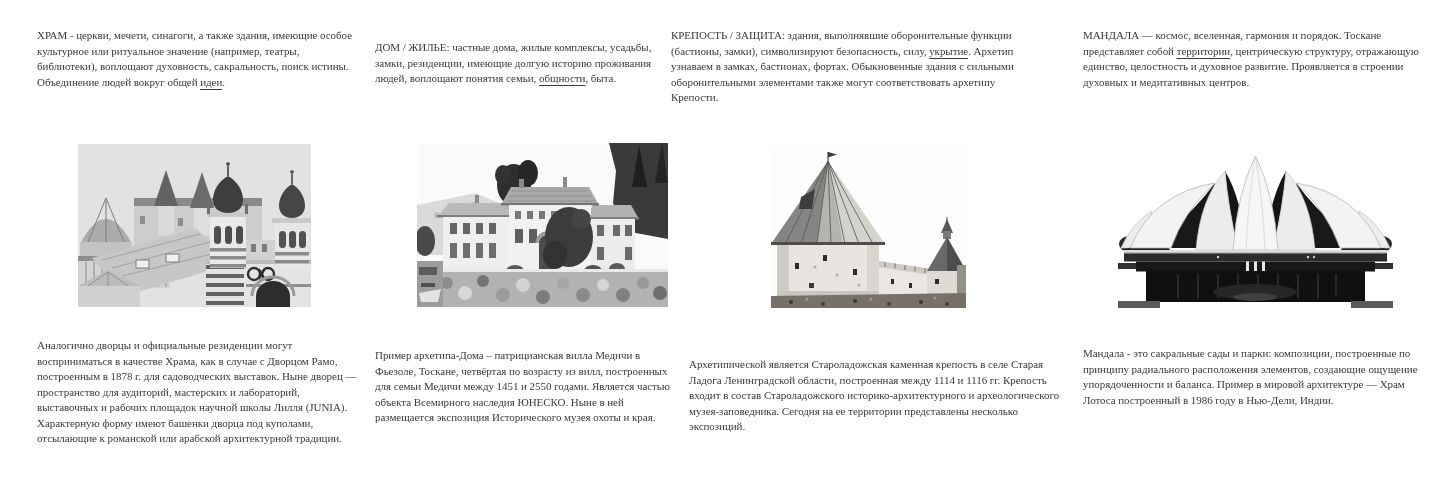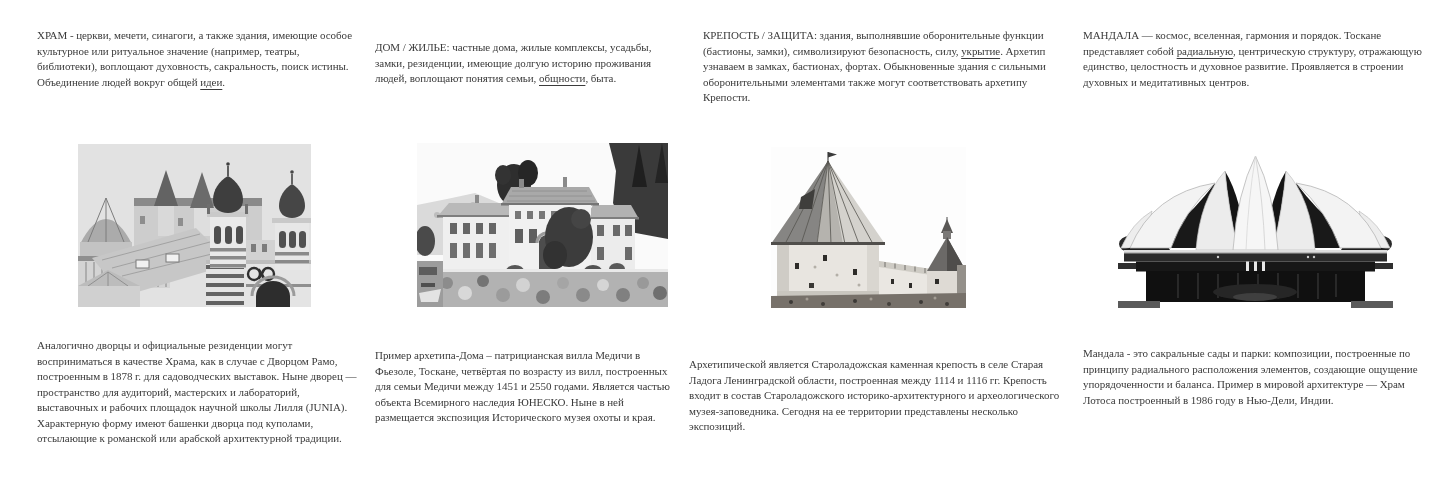--- a/index.html
+++ b/index.html
@@ -17,21 +17,21 @@
   .photo svg{display:block;width:100%;height:100%;}
   
   #t1{left:37px;top:17px;width:322px;}
   #b1{left:37px;top:327px;width:322px;}
   #p1{left:38px;top:128px;width:233px;height:163px;}
   
   #t2{left:375px;top:29px;width:300px;}
   #b2{left:375px;top:337px;width:308px;}
   #p2{left:377px;top:127px;width:251px;height:164px;}
   
-  #t3{left:703px;top:17px;width:356px;}
+  #t3{left:671px;top:17px;width:356px;}
   #b3{left:689px;top:337px;width:372px;margin-top:20px;}
   #p3{left:731px;top:131px;width:195px;height:161px;}
   
   #t4{left:1083px;top:17px;width:348px;}
   #b4{left:1083px;top:335px;width:356px;}
   #p4{left:1078px;top:135px;width:275px;height:157px;}
 </style>
 </head>
 <body>
 
@@ -265,21 +265,21 @@
         <circle cx="150" cy="155" r="2" fill="#3c3936"></circle>
         <circle cx="176" cy="157" r="2" fill="#413e3a"></circle>
       <circle cx="36" cy="152" r="1.5" fill="#a39d94"></circle>
         <circle cx="100" cy="152" r="1.5" fill="#a39d94"></circle>
         <circle cx="164" cy="151" r="1.5" fill="#a39d94"></circle>
     </svg>
   </figure>
 
   <p class="txt" id="b3">Архетипической является Староладожская каменная крепость в селе Старая Ладога Ленинградской области, построенная между 1114 и 1116 гг. Крепость входит в состав Староладожского историко-архитектурного и археологического музея-заповедника. Сегодня на ее территории представлены несколько экспозиций.</p>
 
-  <p class="txt" id="t4"><span>МАНДАЛА — космос, вселенная, гармония и порядок. Тоскане представляет собой </span><span class="u">радиальную</span><span>, центрическую структуру, отражающую единство, целостность и духовное развитие. Проявляется в строении духовных и медитативных центров.</span></p>
+  <p class="txt" id="t4"><span>МАНДАЛА — космос, вселенная, гармония и порядок. Тоскане представляет собой </span><span class="u">территории</span><span>, центрическую структуру, отражающую единство, целостность и духовное развитие. Проявляется в строении духовных и медитативных центров.</span></p>
 
   <figure class="photo" id="p4">
     <svg viewBox="0 0 275 157" preserveAspectRatio="none">
       <rect width="275" height="157" fill="#ffffff"></rect>
 
       <ellipse cx="12" cy="93" rx="11" ry="8" fill="#2a2a2a"></ellipse>
       <ellipse cx="263" cy="93" rx="11" ry="8" fill="#2a2a2a"></ellipse>
 
       <path d="M3,97 Q14,72 34,60 Q30,86 14,97 Z" fill="#ededed" stroke="#bdbdbd" stroke-width="0.7"></path>
       <path d="M3,99 Q30,94 40,80 L52,99 Z" fill="#1f1f1f"></path>

